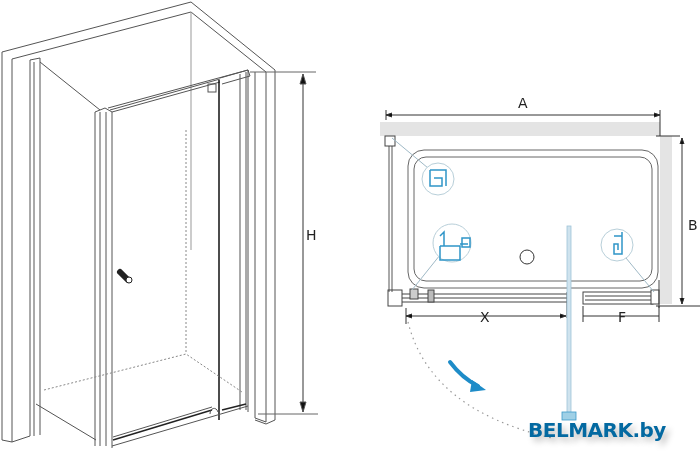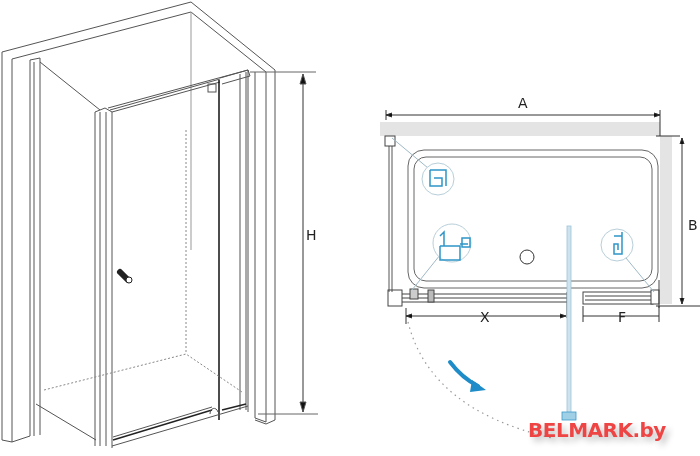--- a/index.html
+++ b/index.html
@@ -1,19 +1,19 @@
 <!DOCTYPE html>
 <html><head>
   <meta charset="utf-8">
   <style>
     html, body { margin: 0; padding: 0; background: #ffffff; }
     body { width: 700px; height: 456px; position: relative; overflow: hidden; font-family: "DejaVu Sans", sans-serif; }
     svg { position: absolute; left: 0; top: 0; }
     .dim-label { font-family: "DejaVu Sans", sans-serif; font-size: 14px; fill: #222; }
-    .watermark { position: absolute; left: 528px; top: 418px; width: 160px; height: 28px; font-family: "DejaVu Sans", sans-serif; font-weight: bold; font-size: 20px; color: #ef4444; letter-spacing: -0.5px; text-shadow: 4px 4px 6px rgba(0,0,0,0.25); }
+    .watermark { position: absolute; left: 528px; top: 418px; width: 160px; height: 28px; font-family: "DejaVu Sans", sans-serif; font-weight: bold; font-size: 20px; color: #0369a1; letter-spacing: -0.5px; text-shadow: 4px 4px 6px rgba(0,0,0,0.25); }
   </style>
 </head>
 <body>
 
 <svg width="700" height="456" viewBox="0 0 700 456">
 
   <g fill="none" stroke="#555" stroke-width="1">
 
     <path d="M2,52 L191,2 L275,70"></path>
     <path d="M12,59 L191,12 L266,72"></path>

